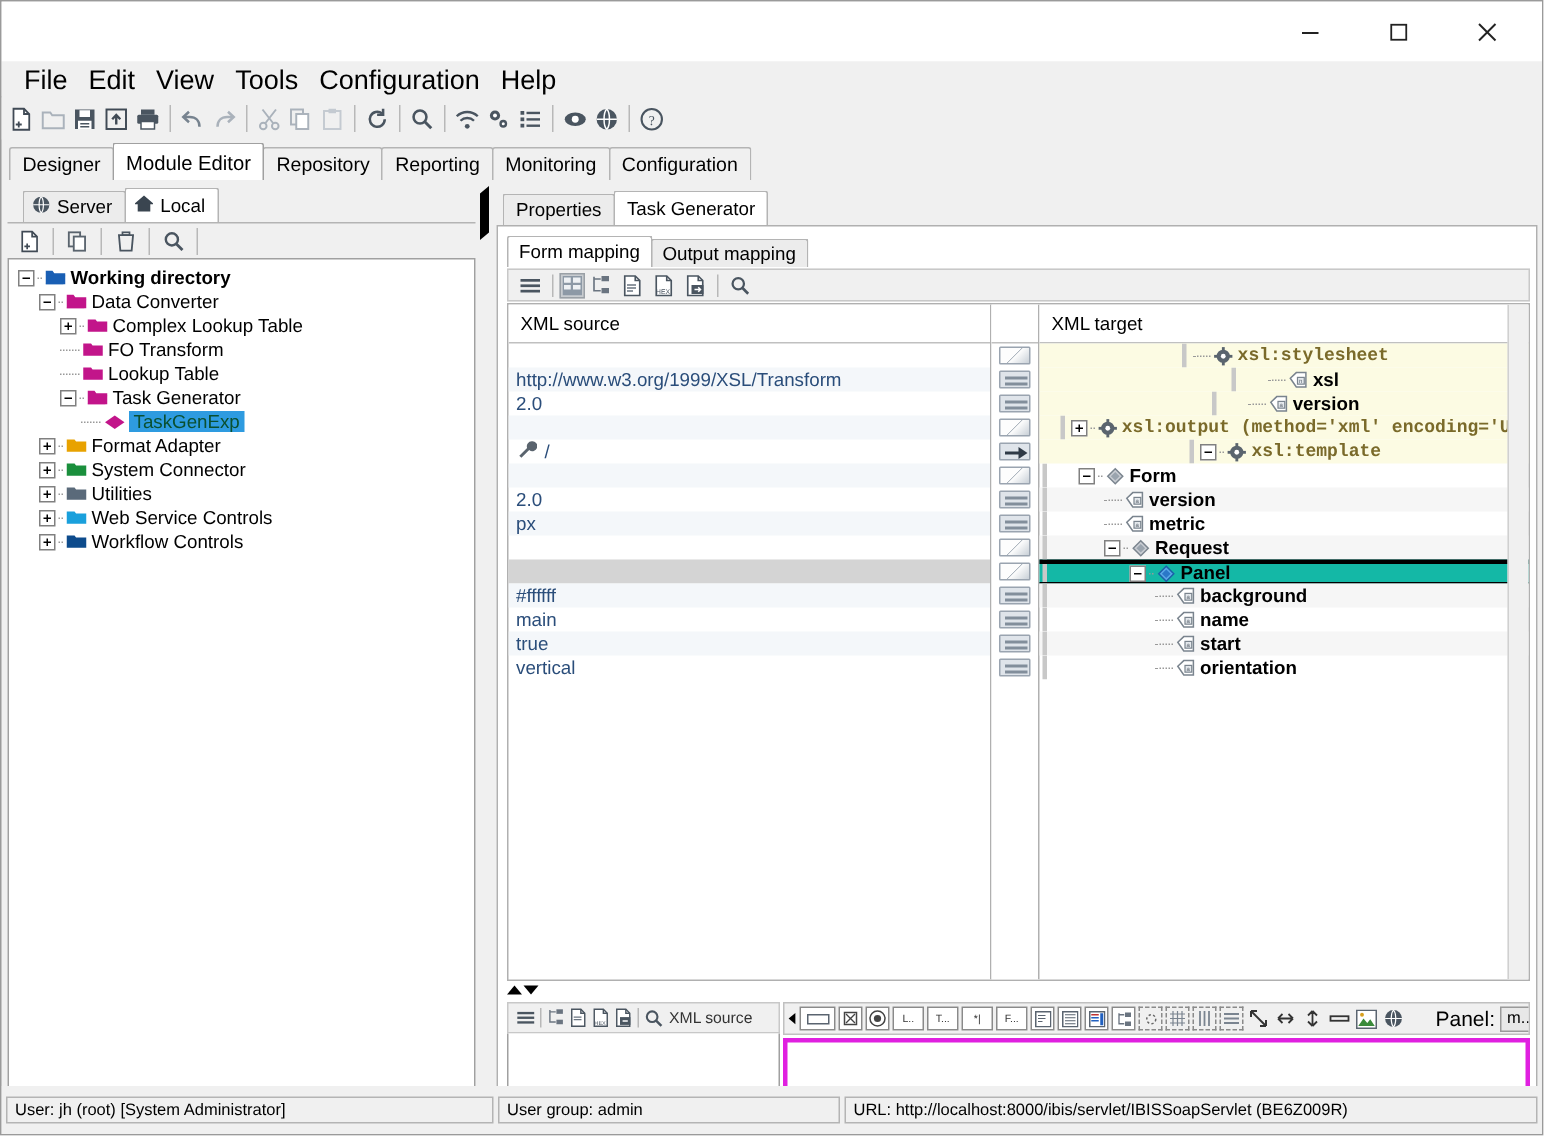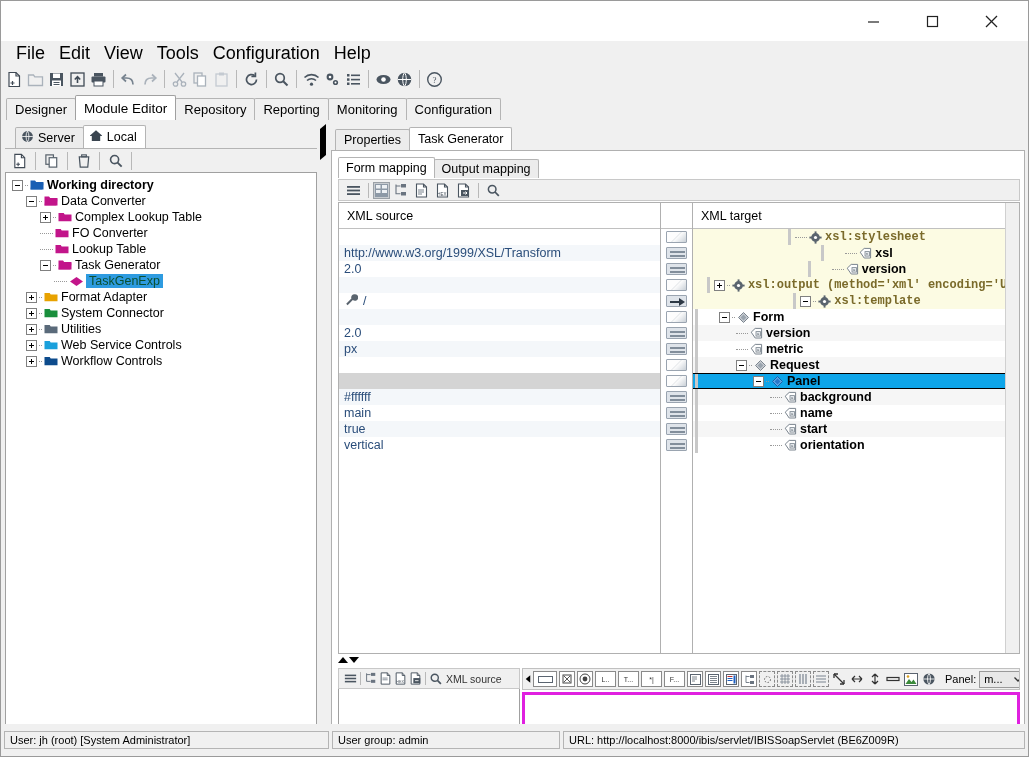--- a/index.html
+++ b/index.html
@@ -333,22 +333,22 @@
     font-size: 12.5px;
     line-height: 16px;
     white-space: nowrap;
     display:flex; align-items:center;
     padding-left: 2px;
     overflow: hidden;
   }
   .trow.yellow { background:#fcfbe3;justify-content:center; }
   .trow.alt { background:#f6f6f6; }
   .trow.sel {
-    background:#0ea5e9;
-    border-top:1px solid #000000; border-bottom:1px solid #000;
+    background:#14b8a6;
+    border-top:3px solid #000000; border-bottom:1px solid #000;
     height:16px;
   }
   .trow .tag {
     font-family: "Liberation Mono", monospace;
     font-size: 12px;
     color: #7a6a2a;
     font-weight: bold;
   }
   .trow .plain { color:#000;font-weight:bold; }
   .leftbar { width:3px; height:16px; background:#c8c8c8; flex:0 0 auto; }
@@ -725,21 +725,21 @@
             <span class="tlabel">Complex Lookup Table</span>
           </div>
           <div class="tnode">
             <span class="tspacer" style="width: 28px;"></span>
             <span class="tdots" style="width: 13px;"></span>
             <span style="display: inline-flex; align-items: center;">
               <svg width="14" height="12" viewBox="0 0 14 12">
                 <path d="M0.5 2h5.2l1 1.4h6.8v6.8H0.5z" fill="#c2158a"></path>
               </svg>
             </span>
-            <span class="tlabel">FO Converter</span>
+            <span class="tlabel">FO Transform</span>
           </div>
           <div class="tnode">
             <span class="tspacer" style="width: 28px;"></span>
             <span class="tdots" style="width: 13px;"></span>
             <span style="display: inline-flex; align-items: center;">
               <svg width="14" height="12" viewBox="0 0 14 12">
                 <path d="M0.5 2h5.2l1 1.4h6.8v6.8H0.5z" fill="#c2158a"></path>
               </svg>
             </span>
             <span class="tlabel">Lookup Table</span>
@@ -1347,21 +1347,21 @@
               <circle cx="4" cy="3.5" r="1.3" fill="#d8a020"></circle>
             </svg>
           </div>
         <div class="dbtn nob">
             <svg width="14" height="14" viewBox="0 0 17 17">
               <circle cx="8.5" cy="8.5" r="6.8" fill="#4a5560"></circle>
               <path d="M1.7 8.5h13.6M8.5 1.7c2.4 2.4 2.4 11.2 0 13.6M8.5 1.7c-2.4 2.4-2.4 11.2 0 13.6" stroke="#fff" stroke-width="1" fill="none"></path>
             </svg>
           </div>
         <div class="tsep" style="margin:0 3px;"></div>
-        <span style="font-size:11px;color:#000;flex:0 0 auto;">Panel:</span>
+        <span style="font-size:14px;color:#000;flex:0 0 auto;margin-left:12px;">Panel:</span>
         <div style="display:flex;align-items:center;height:17px;border:1px solid #9a9a9a;background:#e8e8e8;margin-left:3px;padding:0 2px 0 4px;flex:0 0 auto;">
           <span style="font-size:11px;width:28px;">m...</span>
           <svg width="12" height="12" viewBox="0 0 12 12">
               <path d="M2.5 4.5L6 8l3.5-3.5" stroke="#333" stroke-width="1.3" fill="none"></path>
             </svg>
         </div>
 
       </div>
 
       <div class="dsn-canvas"></div>

